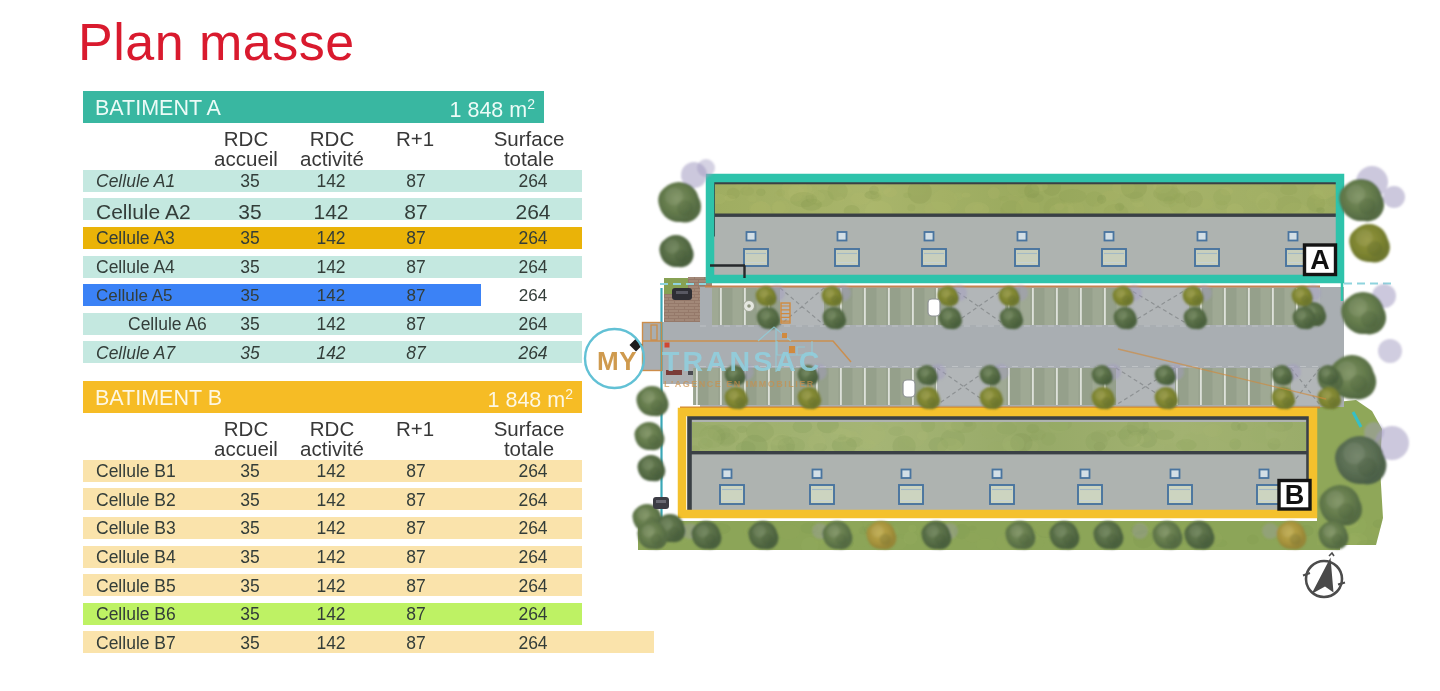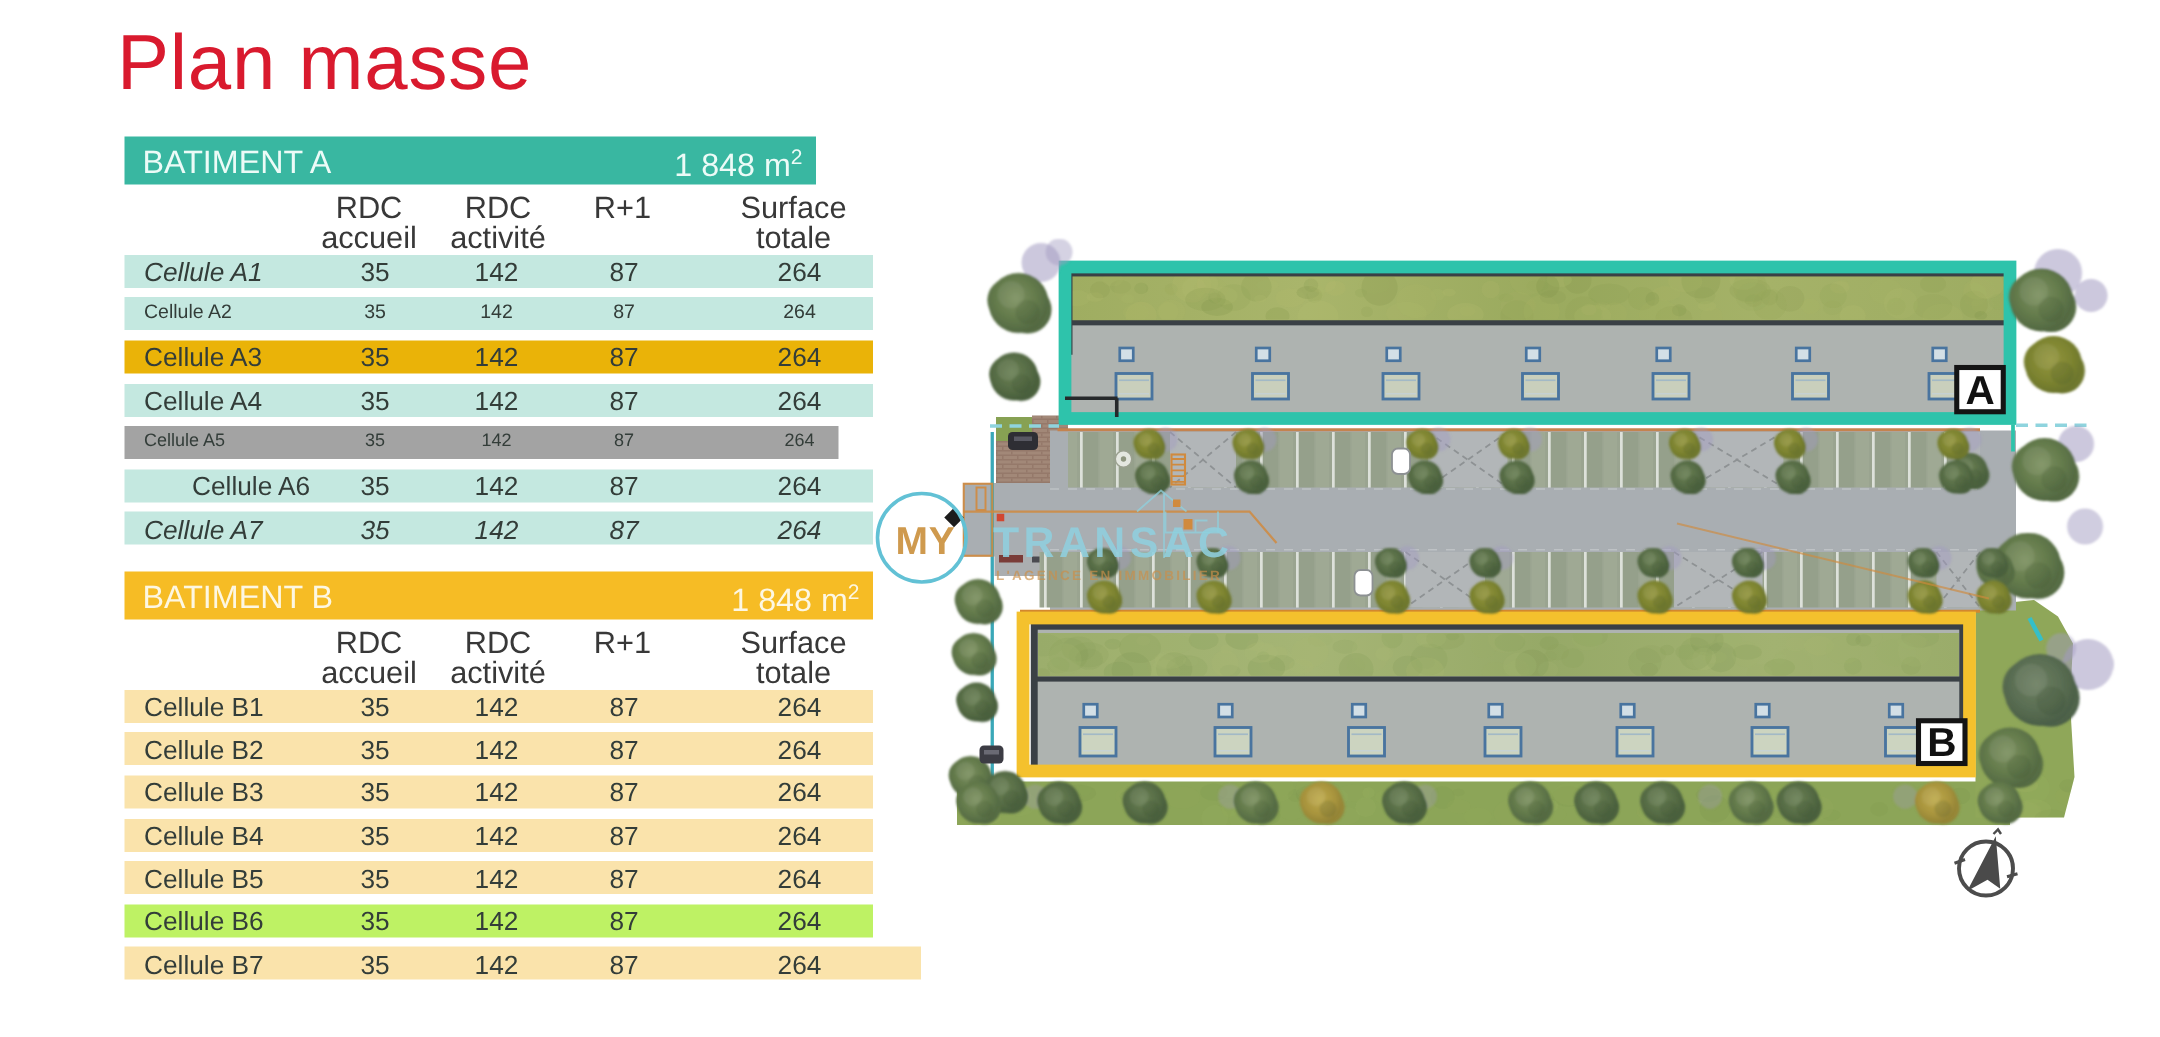--- a/index.html
+++ b/index.html
@@ -25,21 +25,21 @@
 </div>
 
 <div class="abs" style="left:83px;top:169.7px;width:499px;height:22px;background:#c4e8e0;font-size:17.5px;color:#333d39;">
     <span class="abs" style="left:13px;top:1.5px;font-style:italic;">Cellule A1</span>
     <span class="num" style="left:167px;top:1.5px;">35</span>
     <span class="num" style="left:248px;top:1.5px;">142</span>
     <span class="num" style="left:333px;top:1.5px;">87</span>
     <span class="num" style="left:450px;top:1.5px;">264</span>
   </div>
 
-<div class="abs" style="left:83px;top:198.3px;width:499px;height:22px;background:#c4e8e0;font-size:13px;color:#333d39;">
+<div class="abs" style="left:83px;top:198.3px;width:499px;height:22px;background:#c4e8e0;font-size:21px;color:#333d39;">
     <span class="abs" style="left:13px;top:1.5px;">Cellule A2</span>
     <span class="num" style="left:167px;top:1.5px;">35</span>
     <span class="num" style="left:248px;top:1.5px;">142</span>
     <span class="num" style="left:333px;top:1.5px;">87</span>
     <span class="num" style="left:450px;top:1.5px;">264</span>
   </div>
 
 <div class="abs" style="left:83px;top:226.9px;width:499px;height:22px;background:#eab308;font-size:17.5px;color:#333d39;">
     <span class="abs" style="left:13px;top:1.5px;">Cellule A3</span>
     <span class="num" style="left:167px;top:1.5px;">35</span>
@@ -49,21 +49,21 @@
   </div>
 
 <div class="abs" style="left:83px;top:255.5px;width:499px;height:22px;background:#c4e8e0;font-size:17.5px;color:#333d39;">
     <span class="abs" style="left:13px;top:1.5px;">Cellule A4</span>
     <span class="num" style="left:167px;top:1.5px;">35</span>
     <span class="num" style="left:248px;top:1.5px;">142</span>
     <span class="num" style="left:333px;top:1.5px;">87</span>
     <span class="num" style="left:450px;top:1.5px;">264</span>
   </div>
 
-<div class="abs" style="left:83px;top:284.1px;width:476px;height:22px;background:#a3a3a3;font-size:12px;color:#333d39;">
+<div class="abs" style="left:83px;top:284.1px;width:398px;height:22px;background:#3b82f6;font-size:17px;color:#333d39;">
     <span class="abs" style="left:13px;top:1.5px;">Cellule A5</span>
     <span class="num" style="left:167px;top:1.5px;">35</span>
     <span class="num" style="left:248px;top:1.5px;">142</span>
     <span class="num" style="left:333px;top:1.5px;">87</span>
     <span class="num" style="left:450px;top:1.5px;">264</span>
   </div>
 
 <div class="abs" style="left:83px;top:312.7px;width:499px;height:22px;background:#c4e8e0;font-size:17.5px;color:#333d39;">
     <span class="abs" style="left:13px;top:1.5px;margin-left:32px;">Cellule A6</span>
     <span class="num" style="left:167px;top:1.5px;">35</span>
@@ -133,21 +133,21 @@
   </div>
 
 <div class="abs" style="left:83px;top:602.7px;width:499px;height:22px;background:#bef264;font-size:17.5px;color:#333d39;">
     <span class="abs" style="left:13px;top:1.5px;">Cellule B6</span>
     <span class="num" style="left:167px;top:1.5px;">35</span>
     <span class="num" style="left:248px;top:1.5px;">142</span>
     <span class="num" style="left:333px;top:1.5px;">87</span>
     <span class="num" style="left:450px;top:1.5px;">264</span>
   </div>
 
-<div class="abs" style="left:83px;top:631.3px;width:531px;height:22px;background:#fae3ab;font-size:17.5px;color:#333d39;">
+<div class="abs" style="left:83px;top:631.3px;width:571px;height:22px;background:#fae3ab;font-size:17.5px;color:#333d39;">
     <span class="abs" style="left:13px;top:1.5px;">Cellule B7</span>
     <span class="num" style="left:167px;top:1.5px;">35</span>
     <span class="num" style="left:248px;top:1.5px;">142</span>
     <span class="num" style="left:333px;top:1.5px;">87</span>
     <span class="num" style="left:450px;top:1.5px;">264</span>
   </div>
 
 <svg class="abs" style="left:0;top:0;" width="1440" height="691" viewBox="0 0 1440 691">
 <defs>
   <linearGradient id="roofG" x1="0" y1="0" x2="1" y2="0">

